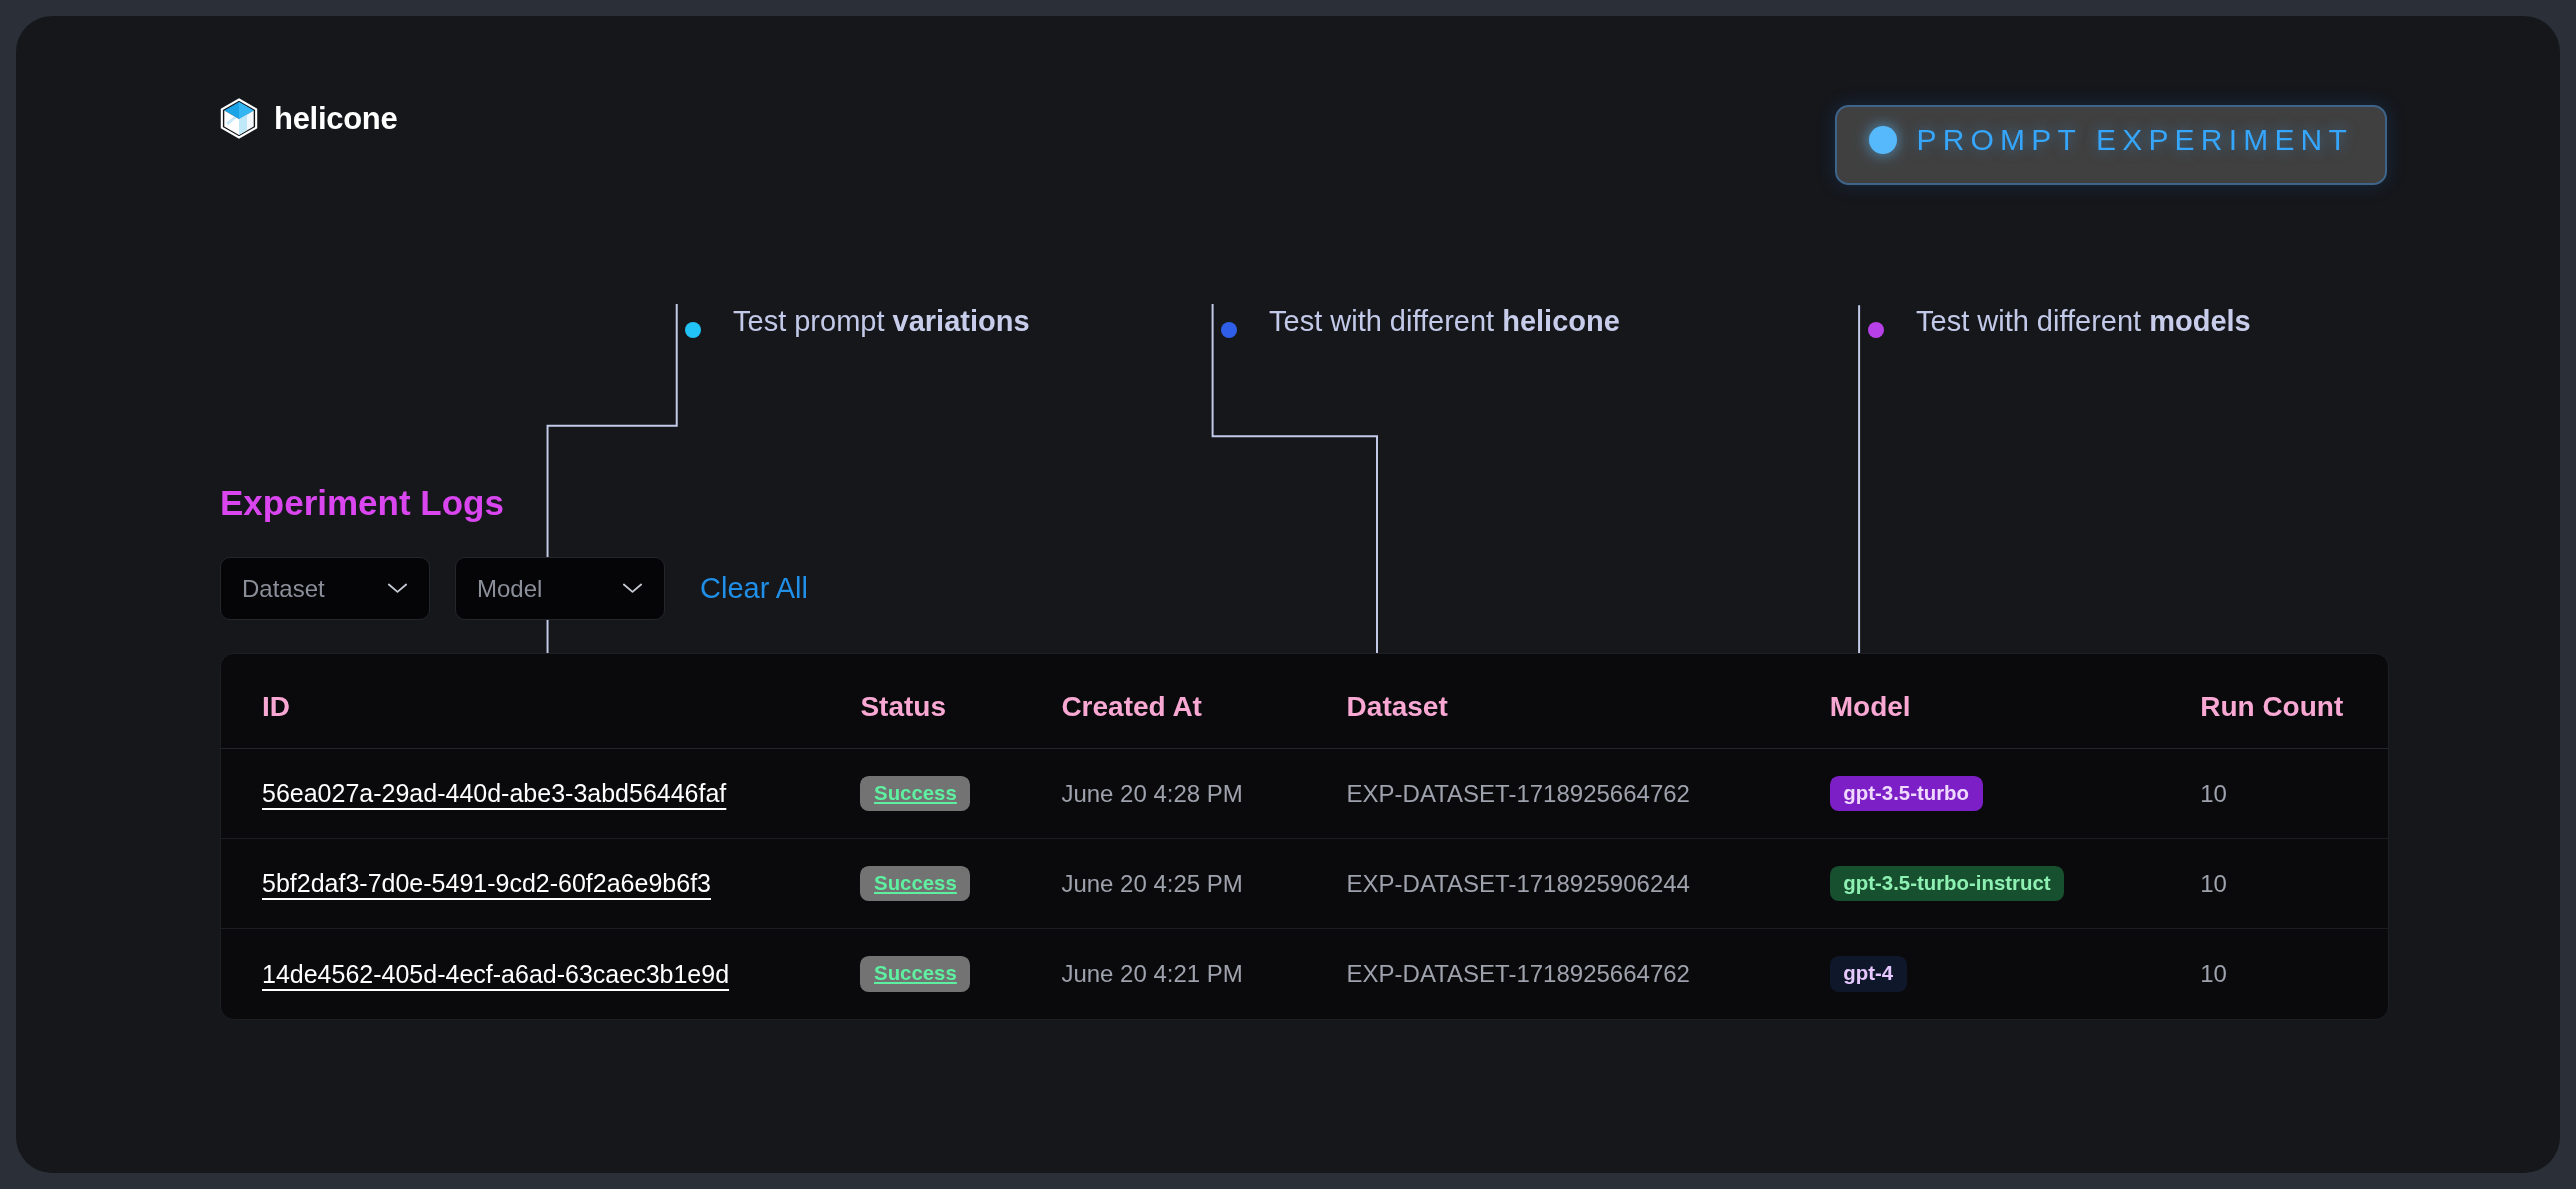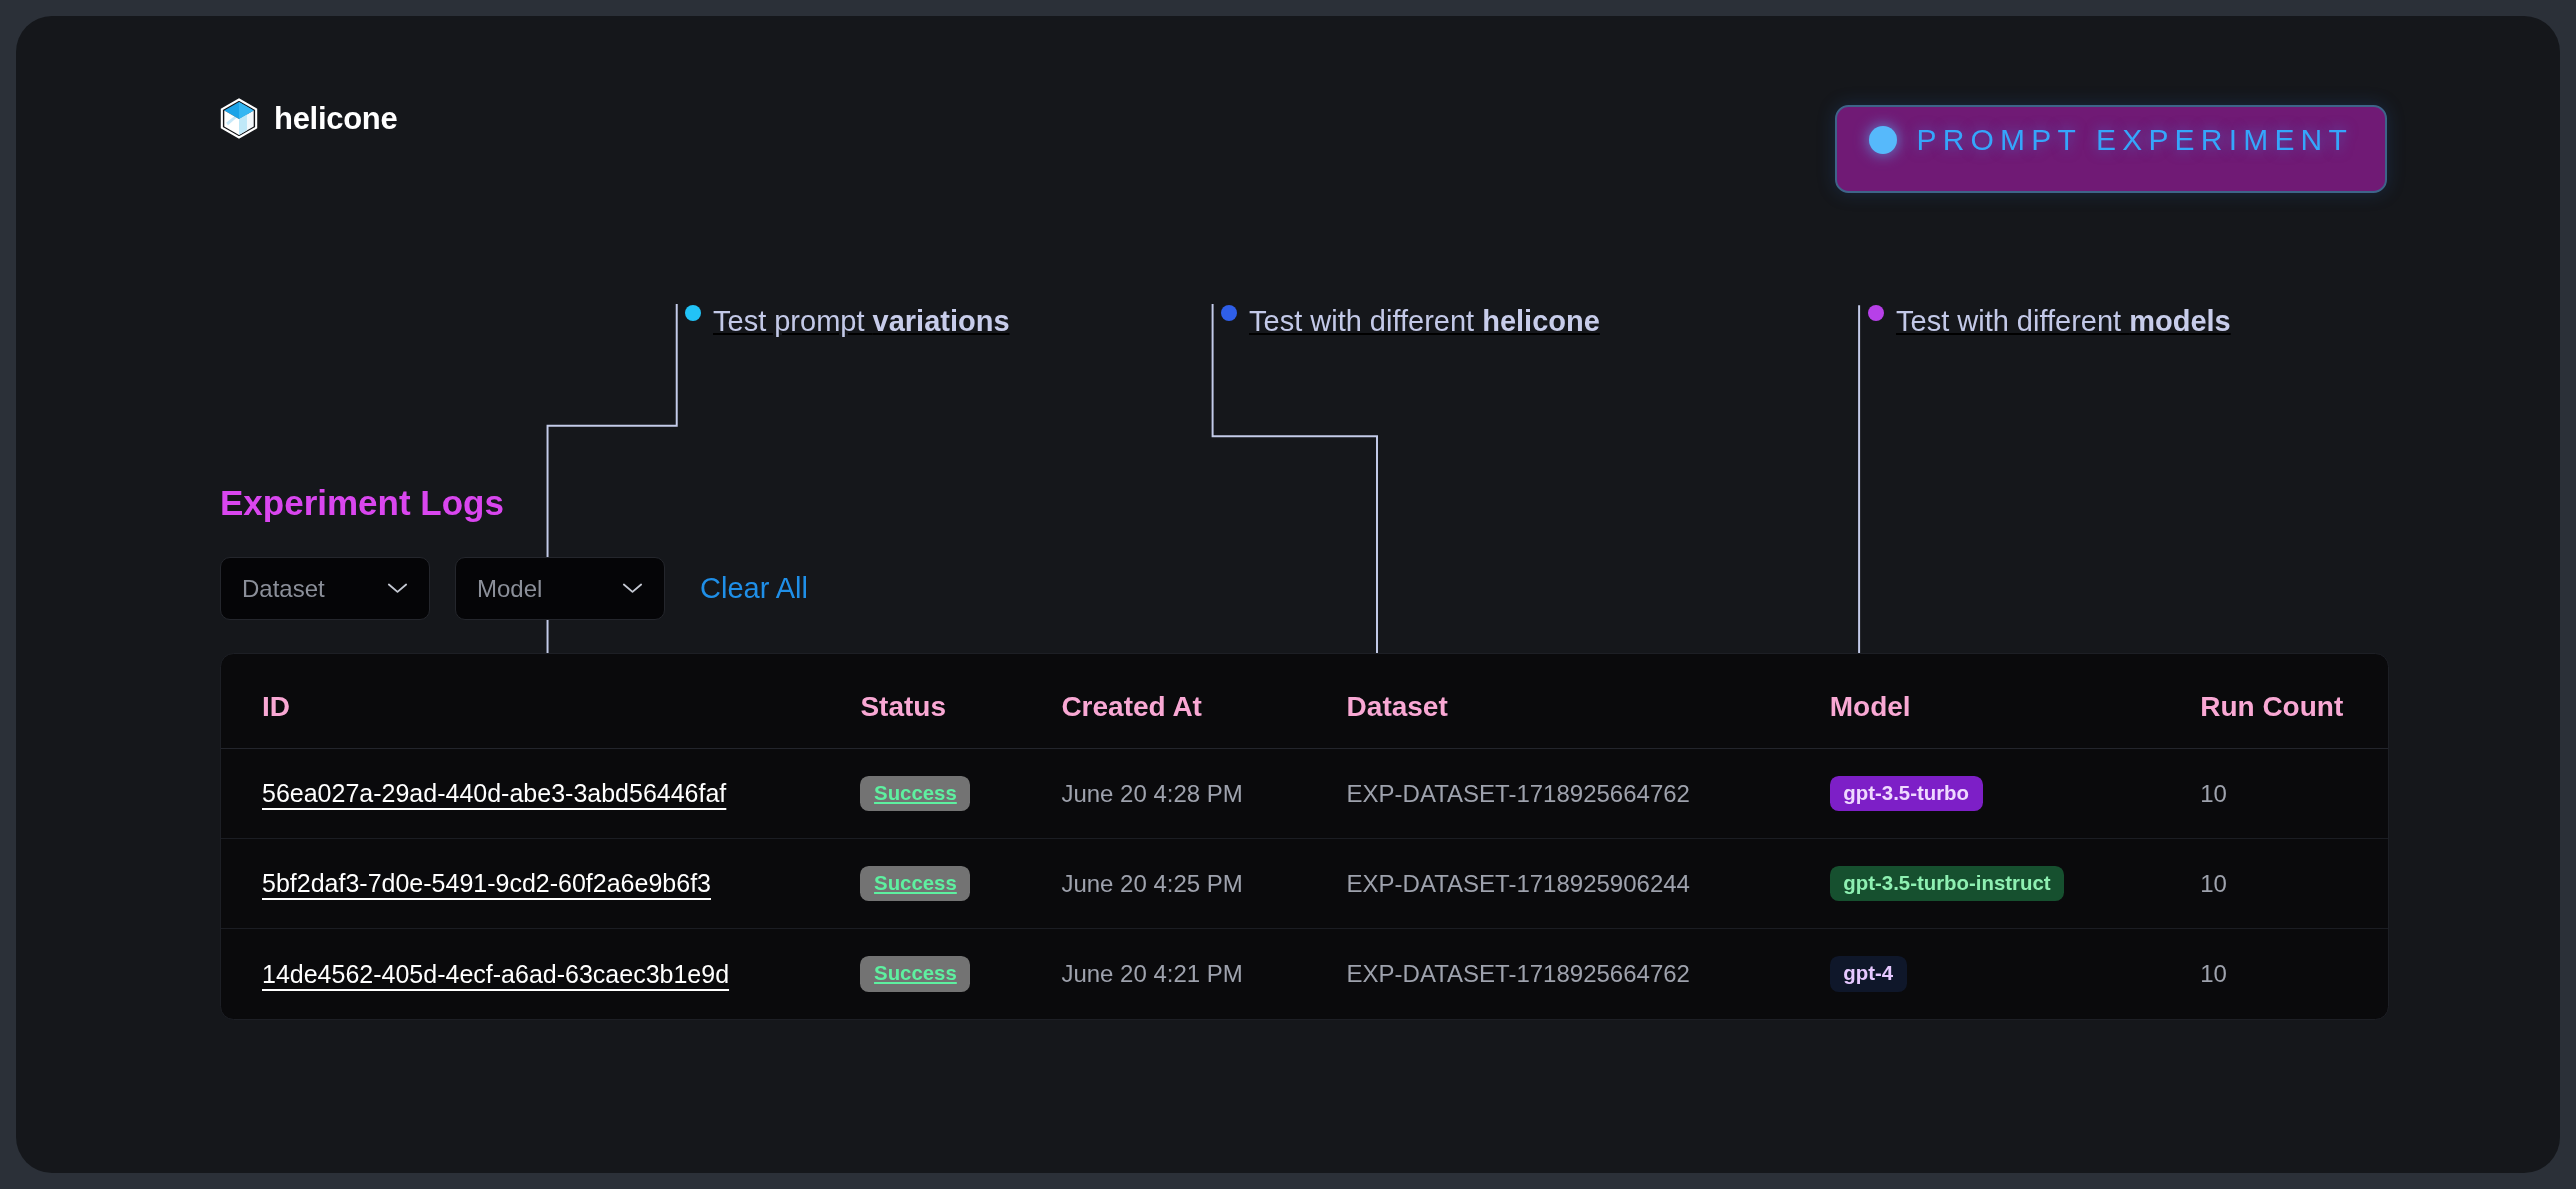--- a/index.html
+++ b/index.html
@@ -56,24 +56,24 @@
     letter-spacing: -0.3px;
   }
 
   #experiment-badge {
     position: absolute;
     right: 0;
     top: 10px;
     display: flex;
     align-items: center;
     gap: 19px;
-    background: #701a75;
+    background: #404040;
     border: 2.5px solid #3e6489;
     border-radius: 13.6px;
-    padding: 16px 32px 34px 32px;
+    padding: 16px 32px 26px 32px;
     box-shadow: 0 0 18.5px rgba(40,90,160,.28);
   }
 
   #experiment-dot {
     width: 28.4px;
     height: 28.4px;
     border-radius: 50%;
     background: #56b9fb;
     box-shadow: 0 0 15px rgba(86,185,251,.75);
     flex: 0 0 auto;
@@ -85,24 +85,23 @@
     letter-spacing: 6.2px;
     color: #35a6fb;
     white-space: nowrap;
     text-shadow: 0 0 12.4px rgba(53,166,251,.5);
   }
 
   
   .annotation {
     position: absolute;
     display: flex;
-    align-items: flex-start;
-    gap: 12px;
+    align-items: flex-end;
+    gap: 32px;
     white-space: nowrap;
-    text-decoration: underline;
   }
 
   .annotation-dot {
     width: 16px;
     height: 16px;
     border-radius: 50%;
     flex: 0 0 auto;
   }
 
   .annotation-text {

